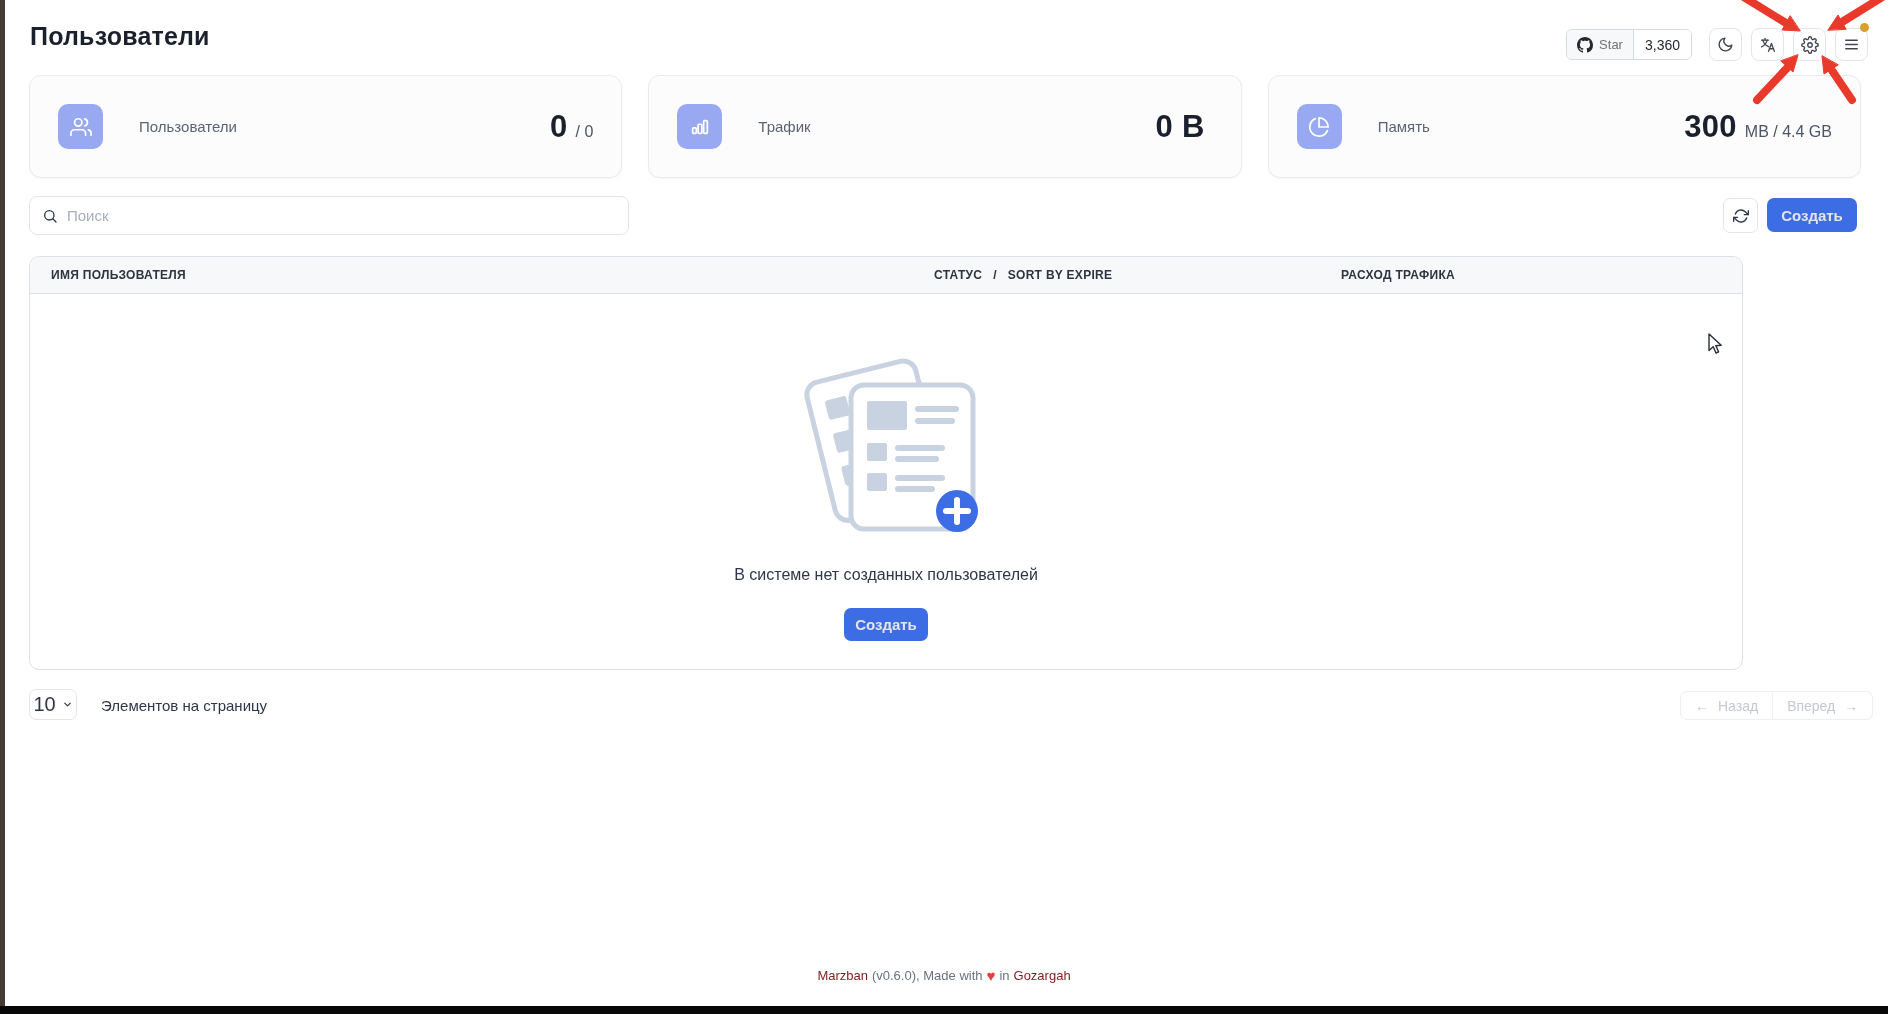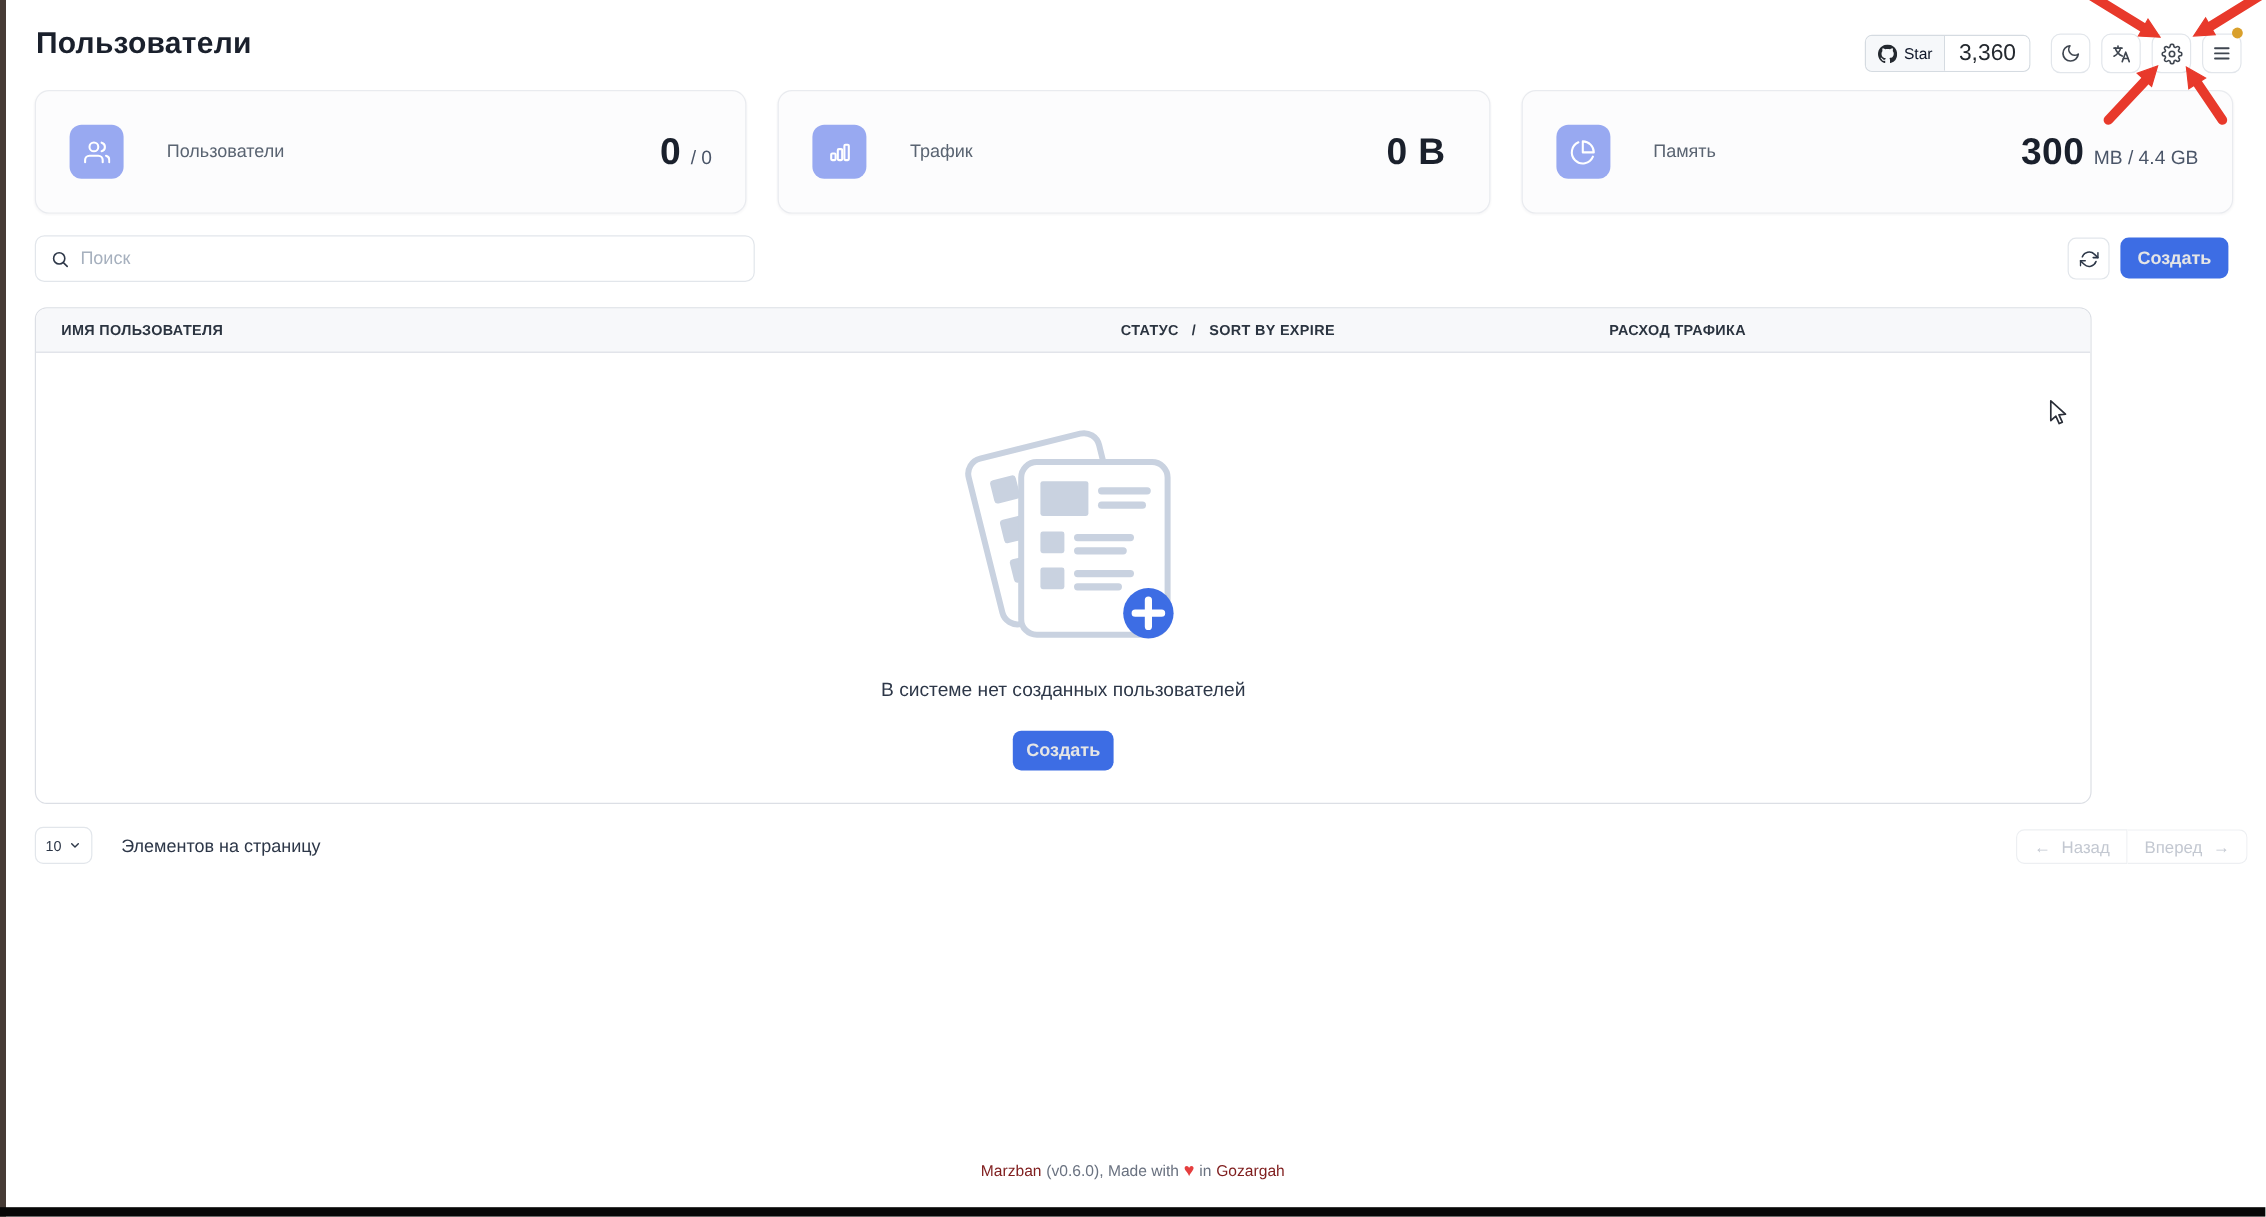--- a/index.html
+++ b/index.html
@@ -8,22 +8,22 @@
   #app { position:relative; width:1888px; height:1014px; background:#ffffff; }
 
   .left-edge { position:absolute; left:0; top:0; width:5px; height:1014px; background:#463b35; }
   .bottom-edge { position:absolute; left:0; bottom:0; width:1888px; height:8px; background:#070707; }
 
   .page-title { position:absolute; left:30px; top:22px; font-size:25px; font-weight:700; color:#1a202c; letter-spacing:0.2px; }
 
   
   .topbar { position:absolute; top:28px; right:20px; display:flex; align-items:center; gap:9px; }
   .gh { display:flex; height:31px; border:1px solid #d5dbe1; border-radius:6px; overflow:visible; margin-right:8px; background:#fff; }
-  .gh-left { display:flex; align-items:center; gap:6px; padding:0 10px; background:#f6f8fa; font-size:13px; color:#0f172a; border-right:1px solid #d5dbe1; border-radius:5px 0 0 5px; }
-  .gh-right { display:flex; align-items:center; padding:0 11px; background:#fff; font-size:19px; color:#24292f; border-radius:0 5px 5px 0; }
+  .gh-left { display:flex; align-items:center; gap:6px; padding:0 10px; background:#f6f8fa; font-size:13px; color:#737373; border-right:1px solid #d5dbe1; border-radius:5px 0 0 5px; }
+  .gh-right { display:flex; align-items:center; padding:0 11px; background:#fff; font-size:14px; color:#24292f; border-radius:0 5px 5px 0; }
   .icon-btn { position:relative; width:33px; height:33px; border:1px solid #e2e6eb; border-radius:8px; background:#fff; display:flex; align-items:center; justify-content:center; color:#3f4650; cursor:pointer; }
   .badge-dot { position:absolute; top:-6px; right:-2px; width:9px; height:9px; border-radius:50%; background:#d9a02c; }
 
   
   .cards { position:absolute; left:29px; top:75px; width:1832px; display:flex; gap:26px; }
   .card { flex:1; height:103px; background:#fcfcfd; border:1px solid #e9ebef; border-radius:12px; display:flex; align-items:center; padding:0 28px; box-shadow:0 1px 2px rgba(20,30,60,0.04); }
   .card-icon { width:45px; height:45px; border-radius:10px; background:#98a9f1; display:flex; align-items:center; justify-content:center; color:#fff; flex:none; }
   .card-label { margin-left:36px; font-size:15px; color:#5a6472; }
   .card-right { margin-left:auto; display:flex; align-items:baseline; }
   .card-value { font-size:31px; font-weight:700; color:#1a202c; letter-spacing:0.3px; }
@@ -42,21 +42,21 @@
   .thead { height:37px; background:#f7f8fa; border-bottom:1px solid #dcdfe5; display:flex; align-items:center; font-size:12px; font-weight:700; color:#2b3440; letter-spacing:0.3px; flex:none; }
   .th-user { width:904px; padding-left:21px; }
   .th-status { width:407px; white-space:pre; }
   .th-traffic { flex:1; }
   .tbody { flex:1; display:flex; flex-direction:column; align-items:center; }
   .empty-illustration { margin-top:57px; }
   .empty-text { margin-top:26px; font-size:16px; font-weight:500; color:#2d3748; }
   .empty-create { margin-top:24px; width:84px; height:33px; }
 
   
-  .page-size { position:absolute; left:29px; top:689px; width:48px; height:31px; border:1px solid #e2e6eb; border-radius:7px; background:#fff; display:flex; align-items:center; justify-content:center; gap:6px; font-size:12px; color:#2d3748; cursor:pointer; }
+  .page-size { position:absolute; left:29px; top:689px; width:48px; height:31px; border:1px solid #e2e6eb; border-radius:7px; background:#fff; display:flex; align-items:center; justify-content:center; gap:6px; font-size:20px; color:#2d3748; cursor:pointer; }
   .page-size-label { position:absolute; left:101px; top:697px; font-size:15px; color:#2d3748; }
   .pager { position:absolute; left:1680px; top:691px; display:flex; height:29px; }
   .pager-btn { border:1px solid #edeff2; background:#fff; color:#c3c8d1; font-size:14px; display:flex; align-items:center; gap:9px; padding:0 14px; cursor:default; font-family:"Liberation Sans", sans-serif; }
   .pager-prev { border-radius:7px 0 0 7px; }
   .pager-next { border-radius:0 7px 7px 0; border-left:none; }
 
   
   .footer { position:absolute; left:0; top:968px; width:1888px; display:flex; justify-content:center; align-items:center; gap:4px; font-size:13px; color:#6a7280; }
   .footer a { color:#7f1d1d; text-decoration:none; cursor:pointer; }
   .heart { color:#e53e3e; font-size:15px; line-height:1; }

